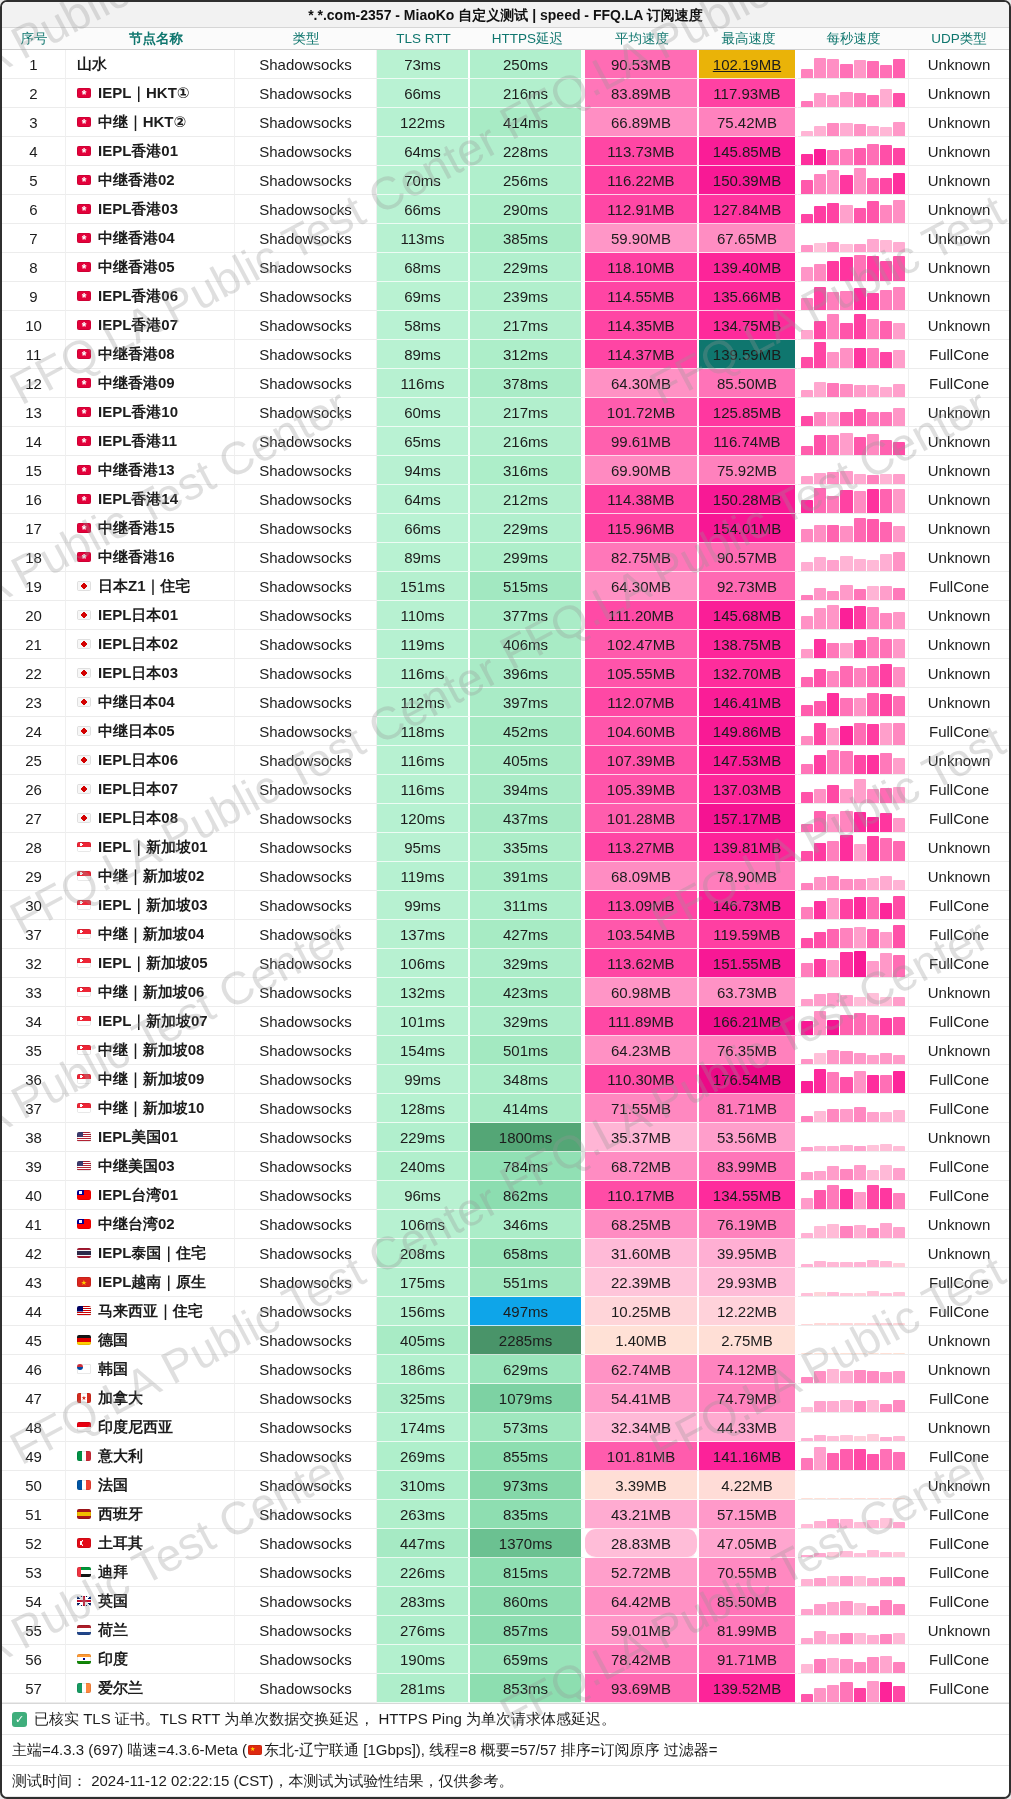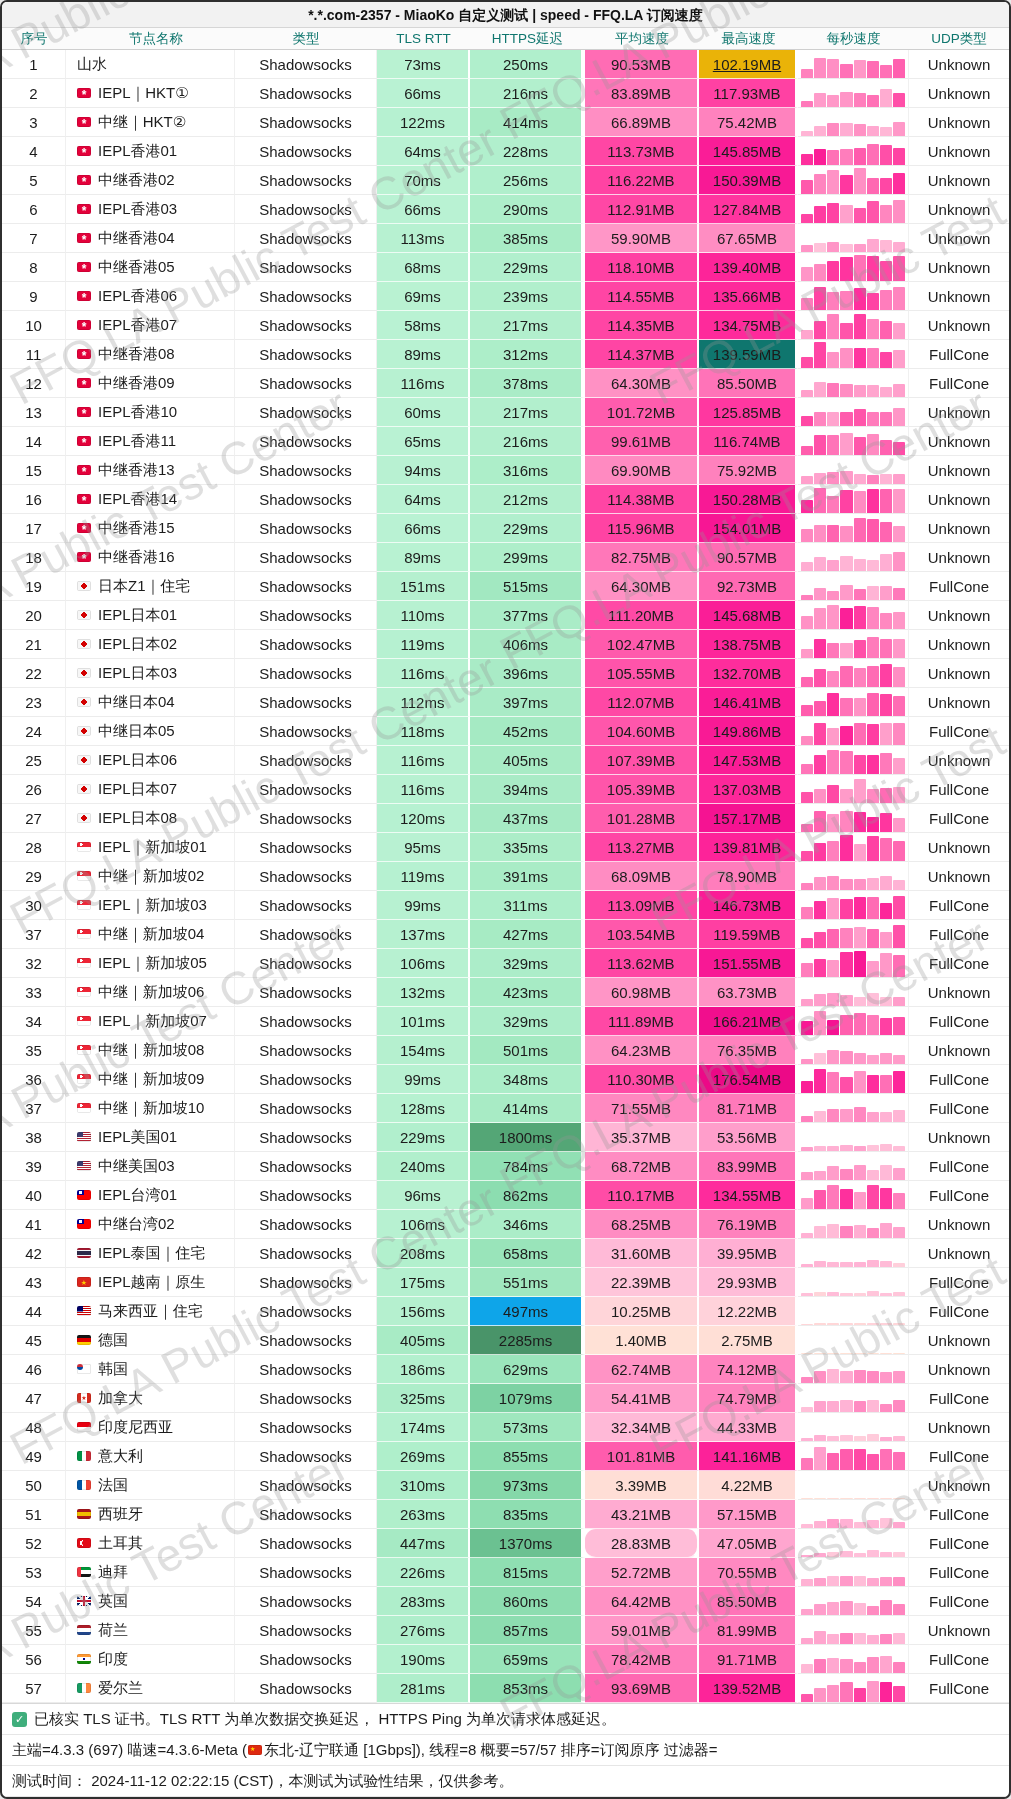--- a/index.html
+++ b/index.html
@@ -7,21 +7,21 @@
     border:2px solid #2f2f2f;border-radius:7px;box-sizing:border-box;overflow:hidden;}
   .titlebar{height:26px;line-height:26px;text-align:center;font-size:14px;font-weight:bold;color:#111;
     background:#f2f2f2;border-bottom:1px solid #d6d6d6;box-sizing:border-box;}
   .thead{display:flex;height:22px;align-items:center;background:#fbfbfb;border-bottom:1px solid #cfcfcf;box-sizing:border-box;}
   .thead .hc{font-size:13.5px;color:#0f766e;text-align:center;box-sizing:border-box;}
   .tbody{display:flex;flex-direction:column;}
   .row{display:flex;height:29px;box-sizing:border-box;}
   .c{display:flex;align-items:center;justify-content:center;font-size:15px;color:#1c1c1c;
      box-sizing:border-box;border-bottom:1px solid #ececec;border-right:1px solid #f0f0f0;white-space:nowrap;overflow:hidden;}
   .c-idx{width:64px;}
-  .c-name{width:169px;justify-content:flex-start;padding-left:11px;}
+  .c-name{width:169px;justify-content:flex-start;padding-left:11px;font-weight:bold;}
   .c-type{width:142px;}
   .c-tls{width:93px;border-bottom:1px solid rgba(255,255,255,.75);border-right:2px solid #fff;}
   .c-https{width:115px;border-bottom:1px solid rgba(255,255,255,.75);border-right:4px solid #fff;}
   .c-avg{width:114px;border-bottom:1px solid rgba(255,255,255,.75);border-right:2px solid #fff;}
   .c-max{width:99px;border-bottom:1px solid rgba(255,255,255,.75);border-right:3px solid #fff;}
   .c-bars{width:111px;justify-content:flex-start;align-items:flex-end;gap:1px;padding:0 3px;}
   .c-udp{flex:1;border-right:none;}
   .bar{flex:1;border-radius:1px 1px 0 0;}
   .nm{overflow:hidden;text-overflow:ellipsis;}
   

